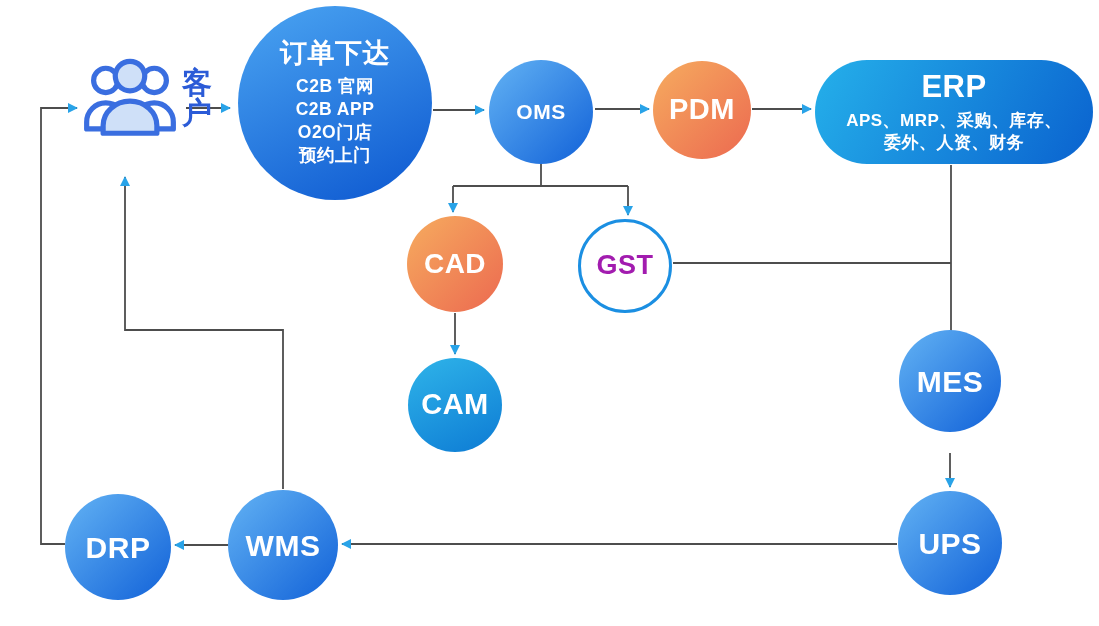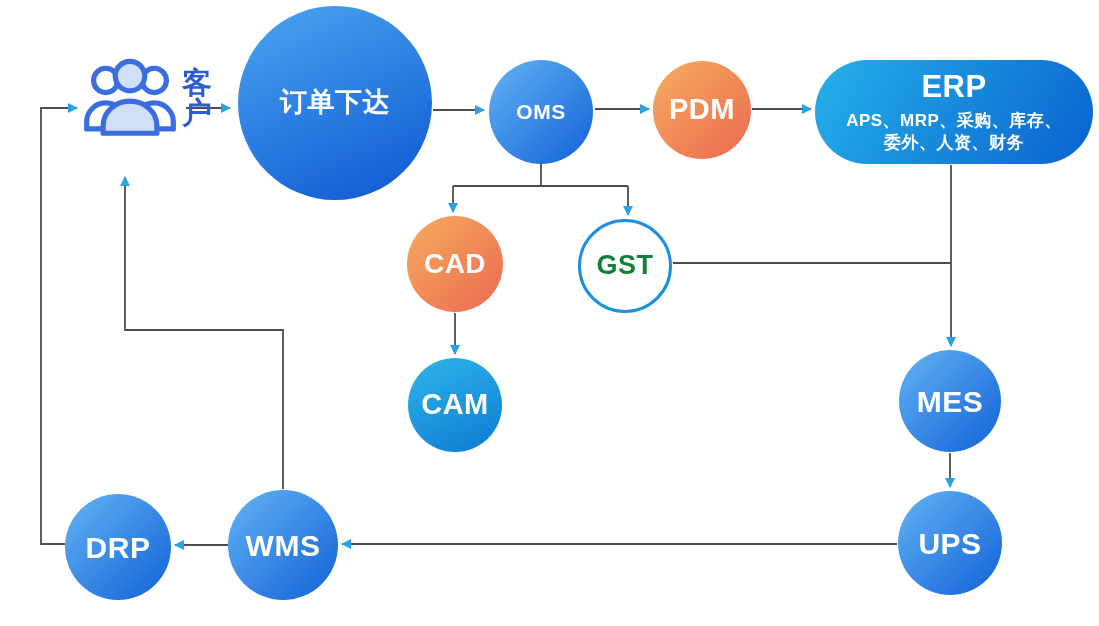--- a/index.html
+++ b/index.html
@@ -41,44 +41,50 @@
         <polyline points="951,165 951,346" fill="none" stroke="#4d4d4d" stroke-width="1.8" marker-end="url(#arrowhead)"></polyline>
         <polyline points="950,453 950,487" fill="none" stroke="#4d4d4d" stroke-width="1.8" marker-end="url(#arrowhead)"></polyline>
         <polyline points="897,544 342,544" fill="none" stroke="#4d4d4d" stroke-width="1.8" marker-end="url(#arrowhead)"></polyline>
         <polyline points="228,545 175,545" fill="none" stroke="#4d4d4d" stroke-width="1.8" marker-end="url(#arrowhead)"></polyline>
         <polyline points="283,489 283,330 125,330 125,177" fill="none" stroke="#4d4d4d" stroke-width="1.8" marker-end="url(#arrowhead)"></polyline>
       </g>
   </svg>
   <div id="node-layer">
       <div class="node circle" style="left: 238px; top: 6px; width: 194px; height: 194px; background: linear-gradient(155deg, rgb(75, 165, 242), rgb(12, 87, 208));">
         <div class="title" style="font-size: 27px;">订单下达</div>
+        <div class="subs" style="font-size: 17.5px; margin-top: 6px;">
+          <div>C2B 官网</div>
+          <div>C2B APP</div>
+          <div>O2O门店</div>
+          <div>预约上门</div>
+        </div>
       </div>
       <div class="node circle" style="left: 489px; top: 60px; width: 104px; height: 104px; background: linear-gradient(135deg, rgb(99, 179, 244), rgb(17, 97, 216));">
         <div class="title" style="font-size: 21px;">OMS</div>
       </div>
       <div class="node circle" style="left: 653px; top: 61px; width: 98px; height: 98px; background: linear-gradient(135deg, rgb(246, 172, 95), rgb(236, 105, 80));">
         <div class="title" style="font-size: 29px;">PDM</div>
       </div>
       <div class="node pill" style="left: 815px; top: 60px; width: 278px; height: 104px; background: linear-gradient(120deg, rgb(37, 176, 234), rgb(10, 98, 207)); text-align: center;">
         <div class="title" style="font-size: 31px;">ERP</div>
         <div class="subs" style="font-size: 17px; margin-top: 6px;">
           <div>APS、MRP、采购、库存、</div>
           <div>委外、人资、财务</div>
         </div>
       </div>
       <div class="node circle" style="left: 407px; top: 216px; width: 96px; height: 96px; background: linear-gradient(135deg, rgb(246, 172, 95), rgb(236, 105, 80));">
         <div class="title" style="font-size: 28px;">CAD</div>
       </div>
-      <div class="node circle gst-node" style="left: 578px; top: 219px; width: 94px; height: 94px; border: 3px solid rgb(27, 143, 226); color: #15803d;">
+      <div class="node circle gst-node" style="left: 578px; top: 219px; width: 94px; height: 94px; border: 3px solid rgb(27, 143, 226); color: #a21caf;">
         <div class="title" style="font-size: 27px;">GST</div>
       </div>
       <div class="node circle" style="left: 408px; top: 358px; width: 94px; height: 94px; background: linear-gradient(155deg, rgb(47, 180, 233), rgb(13, 123, 212));">
         <div class="title" style="font-size: 29px;">CAM</div>
       </div>
-      <div class="node circle" style="left: 899px; top: 350px; width: 102px; height: 102px; background: linear-gradient(135deg, rgb(99, 179, 244), rgb(17, 97, 216));">
+      <div class="node circle" style="left: 899px; top: 330px; width: 102px; height: 102px; background: linear-gradient(135deg, rgb(99, 179, 244), rgb(17, 97, 216));">
         <div class="title" style="font-size: 30px;">MES</div>
       </div>
       <div class="node circle" style="left: 898px; top: 491px; width: 104px; height: 104px; background: linear-gradient(135deg, rgb(99, 179, 244), rgb(17, 97, 216));">
         <div class="title" style="font-size: 30px;">UPS</div>
       </div>
       <div class="node circle" style="left: 228px; top: 490px; width: 110px; height: 110px; background: linear-gradient(135deg, rgb(99, 179, 244), rgb(17, 97, 216));">
         <div class="title" style="font-size: 30px;">WMS</div>
       </div>
       <div class="node circle" style="left: 65px; top: 494px; width: 106px; height: 106px; background: linear-gradient(135deg, rgb(99, 179, 244), rgb(17, 97, 216));">
         <div class="title" style="font-size: 30px;">DRP</div>

